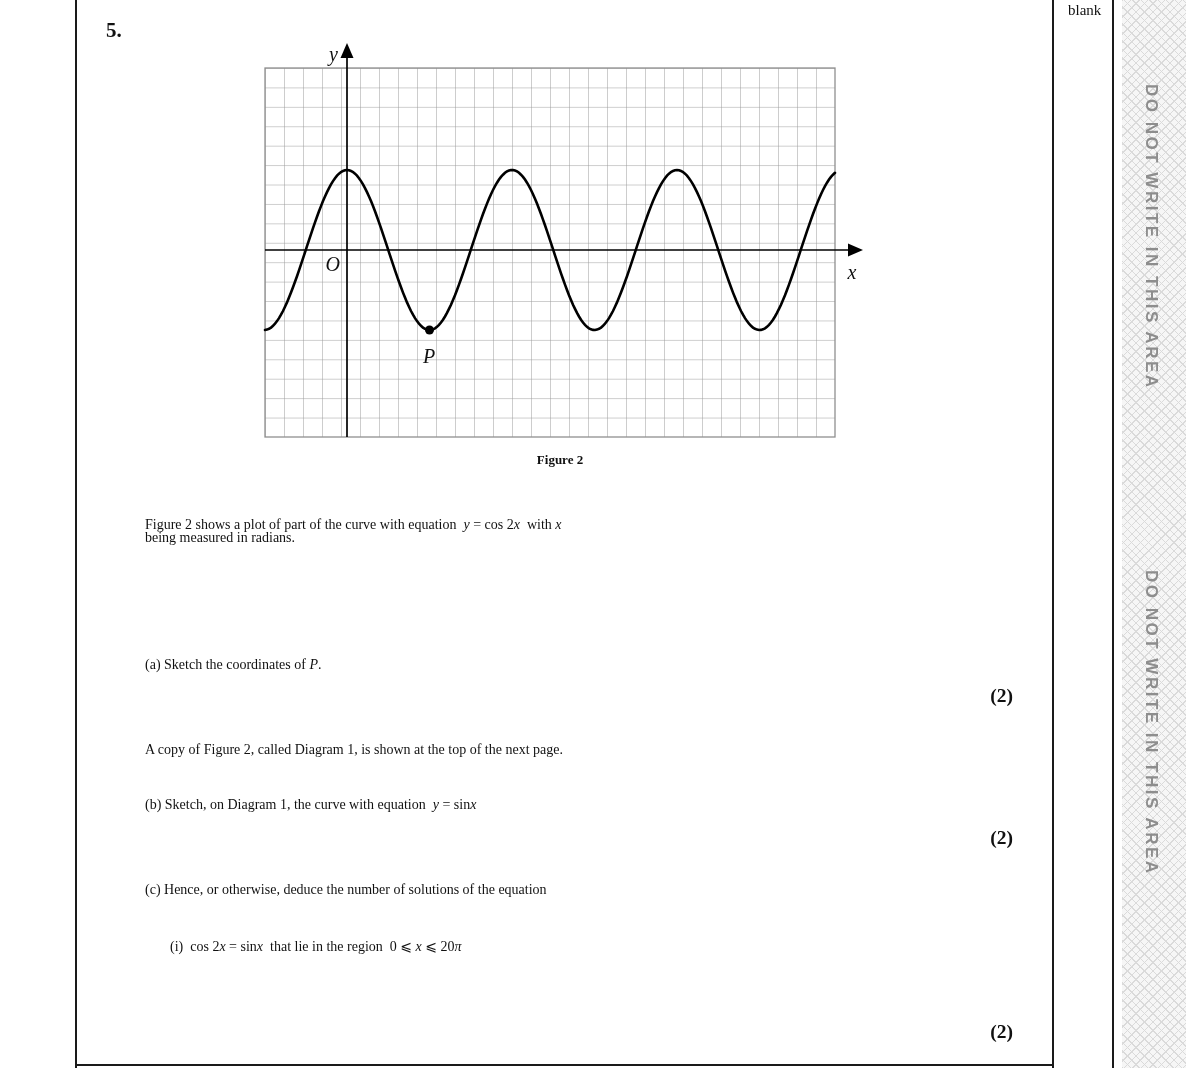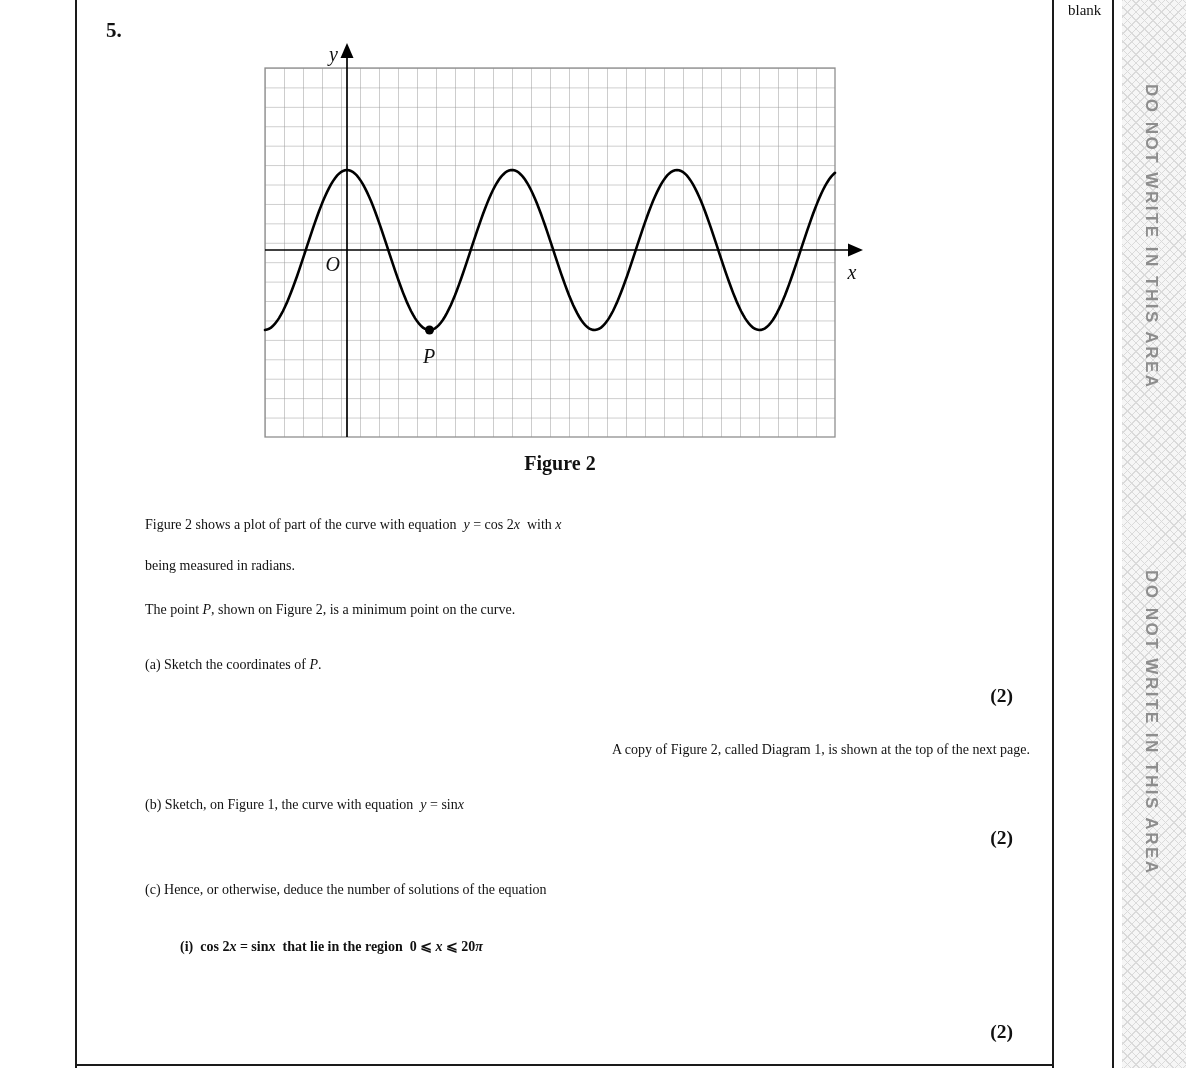--- a/index.html
+++ b/index.html
@@ -9,23 +9,23 @@
   .rule-left{left:75px;width:2px;}
   .rule-right1{left:1052px;width:2px;}
   .rule-right2{left:1112px;width:2px;}
   .rule-bottom{position:absolute;left:75px;top:1064px;width:979px;height:2px;background:#1a1a1a;}
   .qnum{position:absolute;left:106px;top:18px;font-weight:bold;font-size:21px;}
   .blank-label{position:absolute;left:1060px;top:2px;font-size:15px;margin-left:8px;}
   .figure-plot{position:absolute;left:250px;top:40px;}
   .curve{fill:none;stroke:#000;stroke-width:2.6;stroke-linecap:round;}
   .axlab{font:italic 20px "Liberation Serif","DejaVu Serif",serif;fill:#111;}
   .figure-caption{position:absolute;left:250px;top:452px;width:620px;text-align:center;
-                  font-weight:bold;font-size:20px;}
+                  font-weight:bold;font-size:13px;}
   .para{position:absolute;left:145px;width:885px;font-size:14px;white-space:pre-wrap;}
-  .indent{left:180px;width:848px;font-weight:bold;}
+  .indent{left:170px;width:848px;}
   .i{font-style:italic;}
   .marks{position:absolute;left:145px;width:868px;text-align:right;font-weight:bold;font-size:19.5px;}
   .hatch{position:absolute;left:1122px;top:0;width:64px;height:1068px;
          background:
            repeating-linear-gradient(45deg,#dadada 0 1px,transparent 1px 6px),
            repeating-linear-gradient(135deg,#dadada 0 1px,transparent 1px 6px),
            #f6f6f6;}
   .vtext{position:absolute;left:1141px;writing-mode:vertical-rl;
          font:bold 17px "Liberation Sans","DejaVu Sans",sans-serif;
          letter-spacing:2.5px;color:#8d8d8d;z-index:2;}
@@ -60,26 +60,25 @@
     <circle r="4.5" fill="#000" cx="179.5" cy="290"></circle>
     <text class="axlab" x="88" y="21" text-anchor="end">y</text>
     <text class="axlab" x="602" y="239" text-anchor="middle">x</text>
     <text class="axlab" x="90" y="231" text-anchor="end">O</text>
     <text class="axlab" x="179" y="323" text-anchor="middle">P</text>
   </svg>
 
   <div class="figure-caption">Figure 2</div>
 
   <div class="para" style="top:517px;"><span>Figure 2 shows a plot of part of the curve with equation  </span><span class="i">y</span><span> = cos 2</span><span class="i">x</span><span>  with </span><span class="i">x</span></div>
-  <div class="para" style="top:558px;"><span>being measured in radians.</span></div>
-  <div class="para" style="top:602px;"><span>The point </span><span class="i">P</span><span>, shown on Figure 2, is a minimum point on the curve.</span></div>
+  <div class="para" style="top:530px;"><span>being measured in radians.</span></div>
   <div class="para" style="top:657px;"><span>(a) Sketch the coordinates of </span><span class="i">P</span><span>.</span></div>
   <div class="marks" style="top:685px;">(2)</div>
-  <div class="para" style="top:742px;text-align:right;"><span>A copy of Figure 2, called Diagram 1, is shown at the top of the next page.</span></div>
-  <div class="para" style="top:797px;"><span>(b) Sketch, on Figure 1, the curve with equation  </span><span class="i">y</span><span> = sin</span><span class="i">x</span></div>
+  <div class="para" style="top:742px;"><span>A copy of Figure 2, called Diagram 1, is shown at the top of the next page.</span></div>
+  <div class="para" style="top:797px;"><span>(b) Sketch, on Diagram 1, the curve with equation  </span><span class="i">y</span><span> = sin</span><span class="i">x</span></div>
   <div class="marks" style="top:827px;">(2)</div>
   <div class="para" style="top:882px;"><span>(c) Hence, or otherwise, deduce the number of solutions of the equation</span></div>
   <div class="para indent" style="top:938px;"><span>(i)  cos 2</span><span class="i">x</span><span> = sin</span><span class="i">x</span><span>  that lie in the region  0 ⩽ </span><span class="i">x</span><span> ⩽ 20</span><span class="i">π</span></div>
   <div class="marks" style="top:1021px;">(2)</div>
 
   <div class="hatch"></div>
   <div class="vtext vtext-top">DO NOT WRITE IN THIS AREA</div>
   <div class="vtext vtext-bottom">DO NOT WRITE IN THIS AREA</div>
 
 </div>

